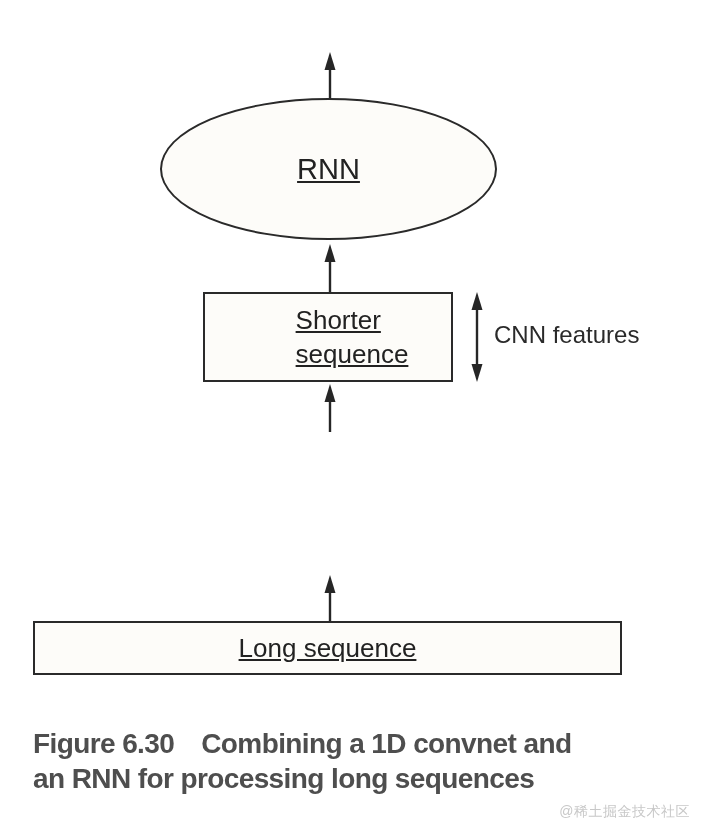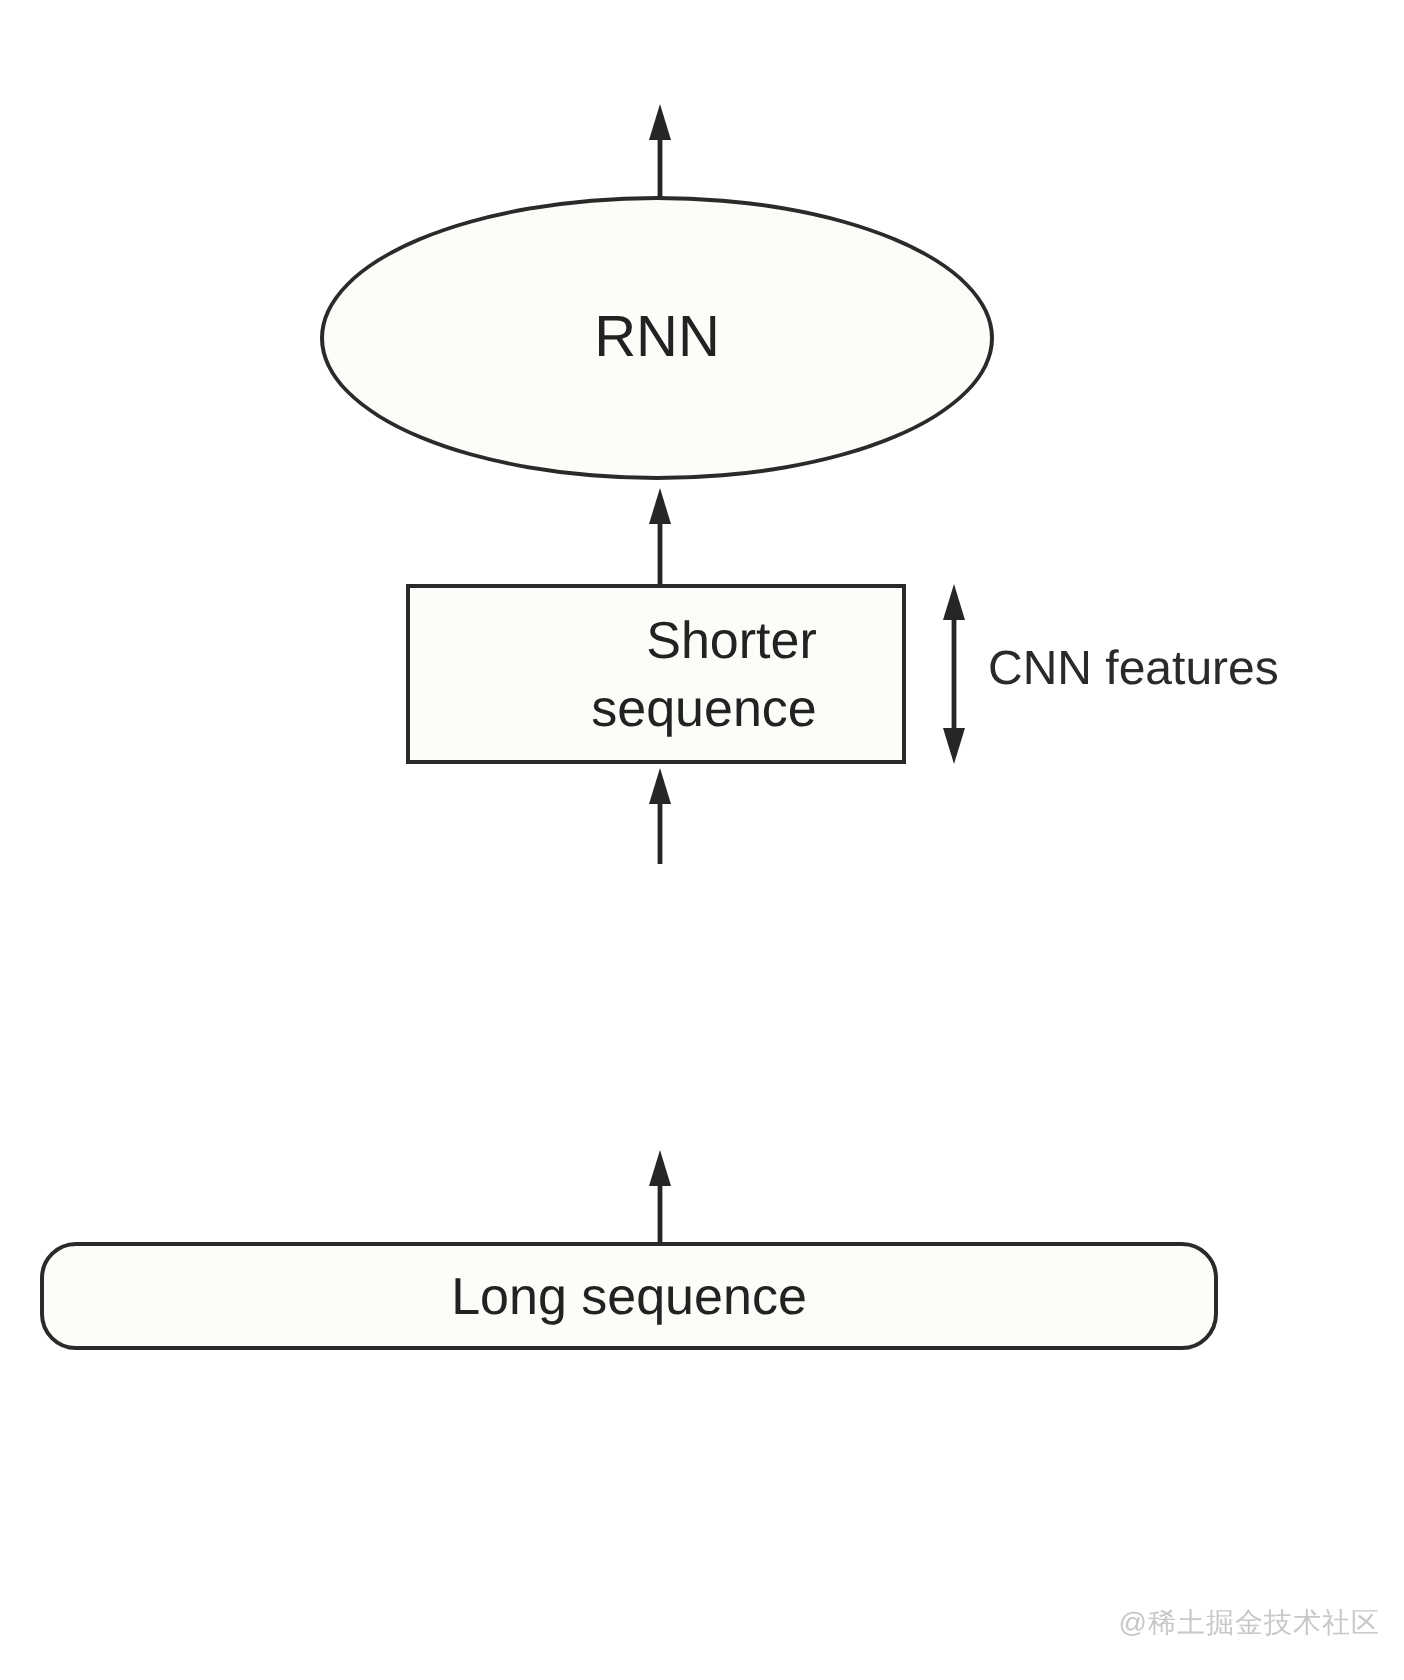--- a/index.html
+++ b/index.html
@@ -17,22 +17,23 @@
     color: #222222;
   }
   .node {
     position: absolute;
     box-sizing: border-box;
     background: #fdfcf9;
     border: 2px solid #2a2a2a;
     display: flex;
     align-items: center;
     justify-content: center;
-    text-align: right;
+    text-align: left;
     color: #222222;
+    text-decoration: underline;
   }
   .ellipse {
     border-radius: 50%;
     font-size: 29px;
   }
   .rect {
     font-size: 26px;
   }
   .rect .multiline {
     white-space: pre-line;
@@ -118,20 +119,26 @@
     <polygon points="8,0 2.5,18 13.5,18"></polygon>
     <line x1="8" y1="14" x2="8" y2="48"></line>
   </svg>
 
 
   <svg class="arrow-svg" style="left:322px; top:575px;" width="16" height="46" viewBox="0 0 16 46">
     <polygon points="8,0 2.5,18 13.5,18"></polygon>
     <line x1="8" y1="14" x2="8" y2="46"></line>
   </svg>
 
-  <div class="node rect" style="left:20px; top:621px; width:589px; height:54px;border-radius:18px;">
+  <div class="node rect" style="left:33px; top:621px; width:589px; height:54px;">
     <span>Long sequence</span>
   </div>
 
+  <div class="caption">
+    <div>
+      <span class="figure-number">Figure 6.30</span><span>Combining a 1D convnet and</span>
+    </div>
+    <div>an RNN for processing long sequences</div>
+  </div>
 
   <div class="watermark">@稀土掘金技术社区</div>
 
 </div>
 
 </body></html>

